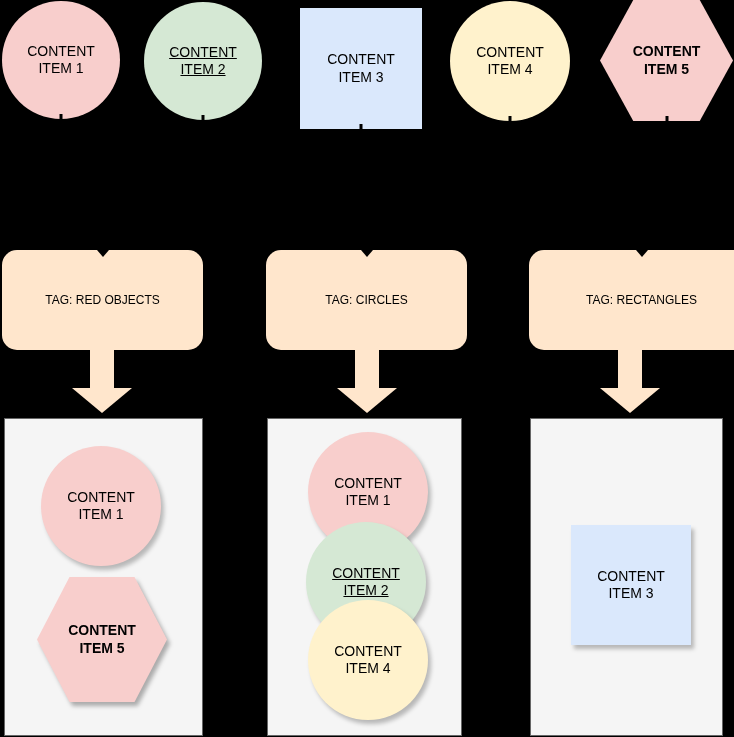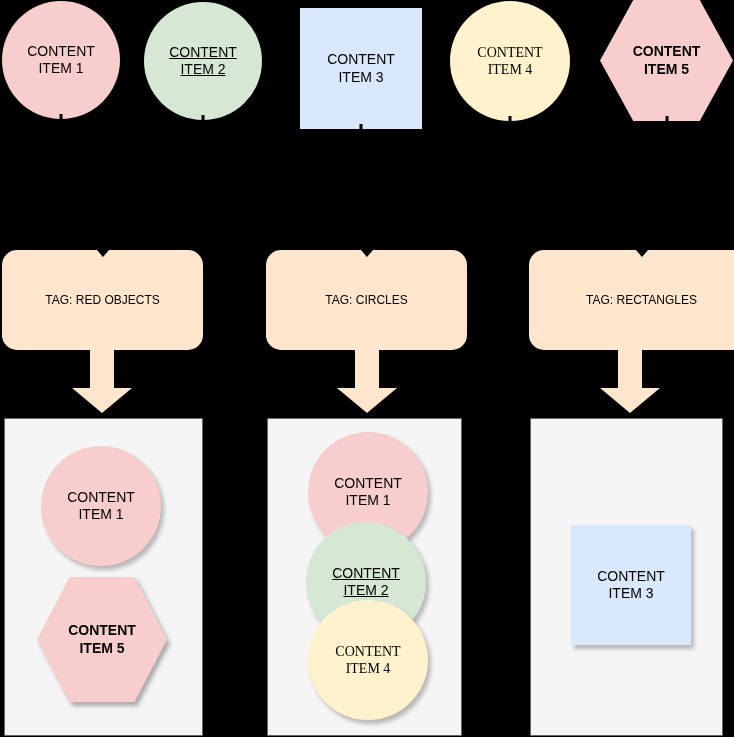--- a/index.html
+++ b/index.html
@@ -24,21 +24,21 @@
     max-width: 86px;
     font-size: 14px;
     line-height: 1.25;
   }
   .circle { border-radius: 50%; }
   .hexagon { clip-path: polygon(25% 0, 75% 0, 100% 50%, 75% 100%, 25% 100%, 0 50%); font-weight: bold; }
 
   .fill-pink   { background: var(--pink, #f8cecc); }
   .fill-green  { background: var(--green, #d5e8d4); text-decoration: underline; }
   .fill-blue   { background: var(--blue, #dae8fc); margin-top: 8px; }
-  .fill-yellow { background: var(--yellow, #fff2cc); font-family: Liberation Serif, serif; }
+  .fill-yellow { background: var(--yellow, #fff2cc); }
 
   
   .stub {
     position: absolute; bottom: -1px; left: 50%;
     transform: translateX(-50%);
     width: 3px; height: 6px; background: #000;
   }
 
   
   .tag {

